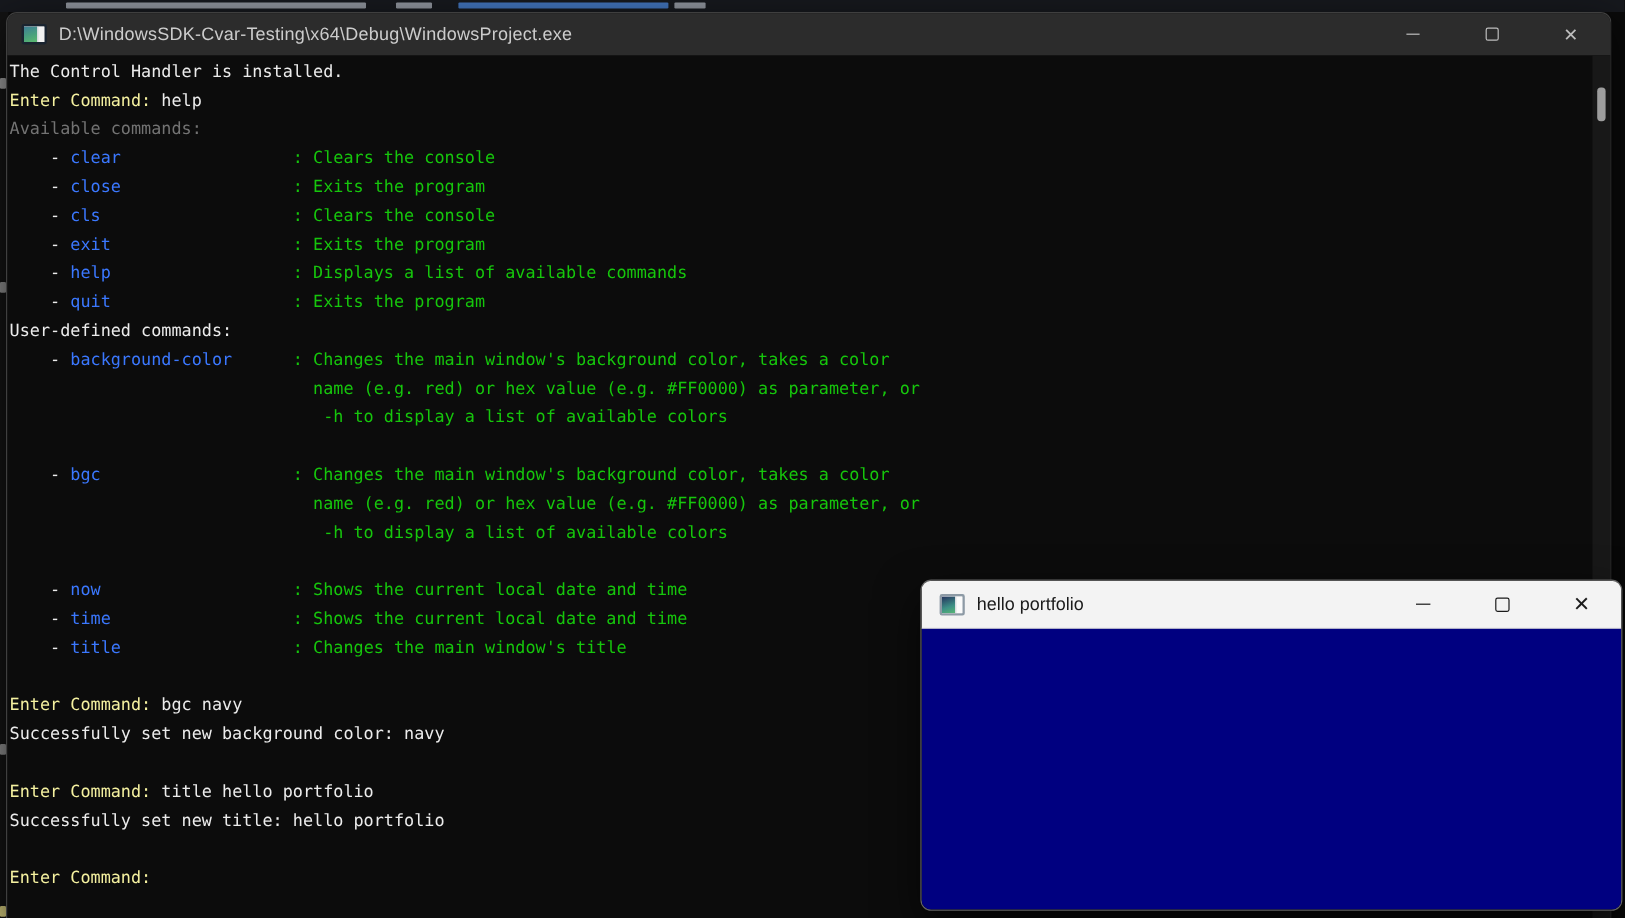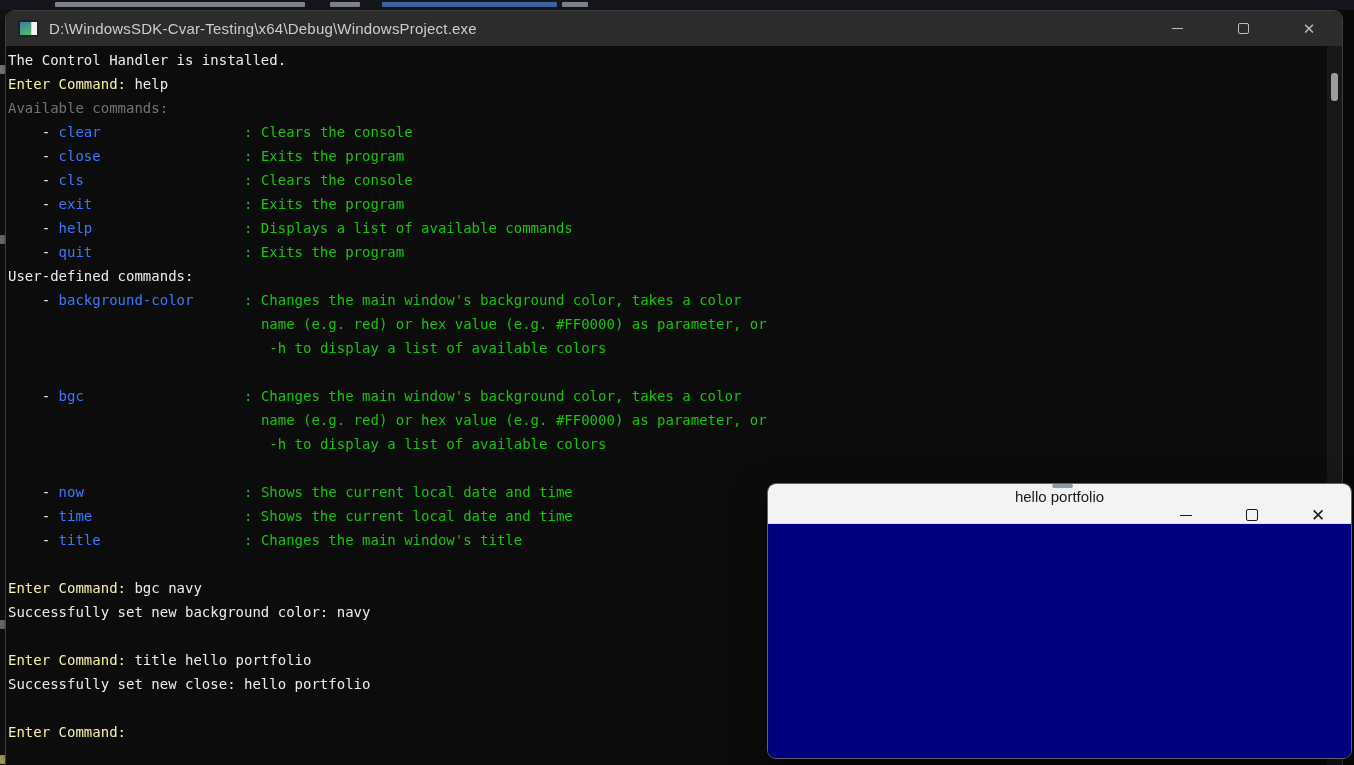--- a/index.html
+++ b/index.html
@@ -36,21 +36,21 @@
     font-size:14px; line-height:24px; }
   .console-line { white-space:pre; height:24px; }
 
   .console-scrollbar { position:absolute; right:0; top:35px; bottom:0; width:15px; background:#181818; }
   .scroll-thumb { position:absolute; top:27px; left:4px; width:7px; height:28px; background:#9d9d9d; border-radius:3px; }
 
   
   .portfolio-window { position:absolute; left:767px; top:483px; width:585px; height:276px;
     border:1px solid #636363; border-radius:9px; overflow:hidden;
     box-shadow:0 14px 36px rgba(0,0,0,.6); background:#000; }
-  .portfolio-titlebar { height:40px; background:#f3f3f3; display:flex; align-items:center; border-bottom:1px solid #e2e2e2;flex-direction:column; }
+  .portfolio-titlebar { height:40px; background:#f3f3f3; display:flex; align-items:center; border-bottom:1px solid #e2e2e2; }
   .p-icon { width:21px; height:18px; margin:0 10px 0 15px; border:2px solid #8d9aa5; border-radius:2px;
     background:#fff; display:flex; overflow:hidden; }
   .p-icon .pane-l { width:64%; height:100%; background:linear-gradient(160deg,#24315c 0%,#3d8f86 60%,#57b774 100%); }
   .p-icon .pane-r { width:36%; height:100%; background:#fafafa; border-left:1px solid #d4d9dc; }
   .portfolio-title { font-size:15px; color:#1b1b1b; }
   .p-controls { margin-left:auto; display:flex; height:100%; }
   .p-btn { width:66px; height:100%; display:flex; align-items:center; justify-content:center; cursor:default; }
   .p-glyph-min { width:12px; height:1px; background:#1a1a1a; }
   .p-glyph-max { width:12px; height:12px; border:1px solid #1a1a1a; border-radius:2px; }
   .p-glyph-close { font-size:17px; color:#1a1a1a; font-family:"DejaVu Sans", sans-serif; }
@@ -112,21 +112,21 @@
       <div class="console-line"><span style="color: rgb(236, 236, 236);">                              </span><span style="color: rgb(22, 198, 12);"> -h to display a list of available colors</span></div>
       <div class="console-line"> </div>
       <div class="console-line"><span style="color: rgb(236, 236, 236);">    - </span><span style="color: rgb(59, 120, 255);">now</span><span style="color: rgb(236, 236, 236);">                   </span><span style="color: rgb(22, 198, 12);">: Shows the current local date and time</span></div>
       <div class="console-line"><span style="color: rgb(236, 236, 236);">    - </span><span style="color: rgb(59, 120, 255);">time</span><span style="color: rgb(236, 236, 236);">                  </span><span style="color: rgb(22, 198, 12);">: Shows the current local date and time</span></div>
       <div class="console-line"><span style="color: rgb(236, 236, 236);">    - </span><span style="color: rgb(59, 120, 255);">title</span><span style="color: rgb(236, 236, 236);">                 </span><span style="color: rgb(22, 198, 12);">: Changes the main window's title</span></div>
       <div class="console-line"> </div>
       <div class="console-line"><span style="color: rgb(245, 241, 160);">Enter Command:</span><span style="color: rgb(236, 236, 236);"> bgc navy</span></div>
       <div class="console-line"><span style="color: rgb(236, 236, 236);">Successfully set new background color: navy</span></div>
       <div class="console-line"> </div>
       <div class="console-line"><span style="color: rgb(245, 241, 160);">Enter Command:</span><span style="color: rgb(236, 236, 236);"> title hello portfolio</span></div>
-      <div class="console-line"><span style="color: rgb(236, 236, 236);">Successfully set new close: hello portfolio</span></div>
+      <div class="console-line"><span style="color: rgb(236, 236, 236);">Successfully set new title: hello portfolio</span></div>
       <div class="console-line"> </div>
       <div class="console-line"><span style="color: rgb(245, 241, 160);">Enter Command:</span></div>
     </div>
 
   <div class="console-scrollbar">
     <div class="scroll-thumb"></div>
   </div>
 </div>
 
 <div class="portfolio-window">

